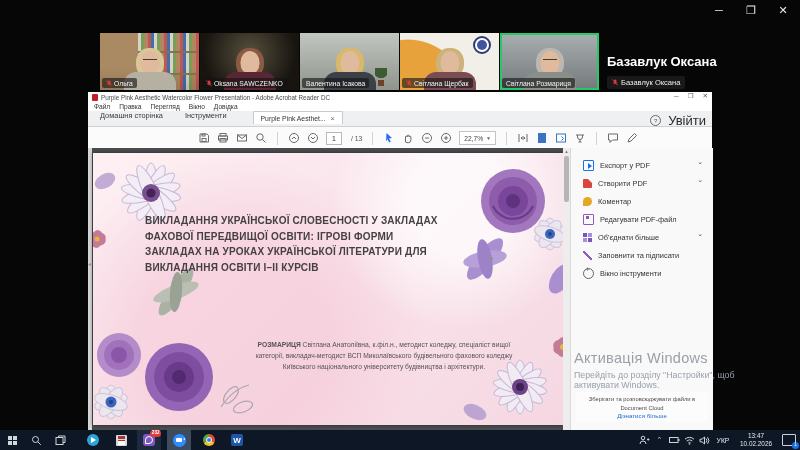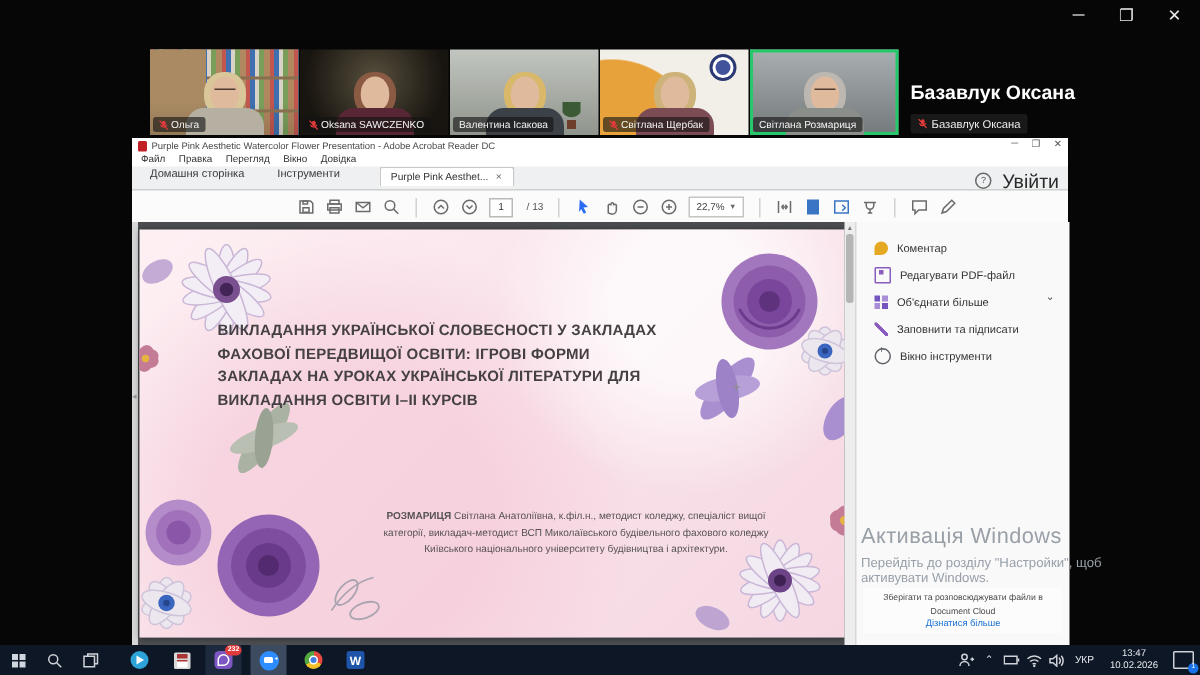--- a/index.html
+++ b/index.html
@@ -519,20 +519,30 @@
 
     <div class="docscroll">
       <div class="arr">▲</div>
       <div class="thumb"></div>
     </div>
   </div>
 
   <div class="sidebar">
     <div style="height:8px"></div>
     <div class="tool-row">
+      <span class="si si-export"></span>
+      <span class="tool-label">Експорт у PDF</span>
+      <span class="tool-chev">⌄</span>
+    </div>
+    <div class="tool-row">
+      <span class="si si-create"></span>
+      <span class="tool-label">Створити PDF</span>
+      <span class="tool-chev">⌄</span>
+    </div>
+    <div class="tool-row">
       <span class="si si-comment"></span>
       <span class="tool-label">Коментар</span>
     </div>
     <div class="tool-row">
       <span class="si si-edit"></span>
       <span class="tool-label">Редагувати PDF-файл</span>
     </div>
     <div class="tool-row">
       <span class="si si-combine"></span>
       <span class="tool-label">Об'єднати більше</span>

